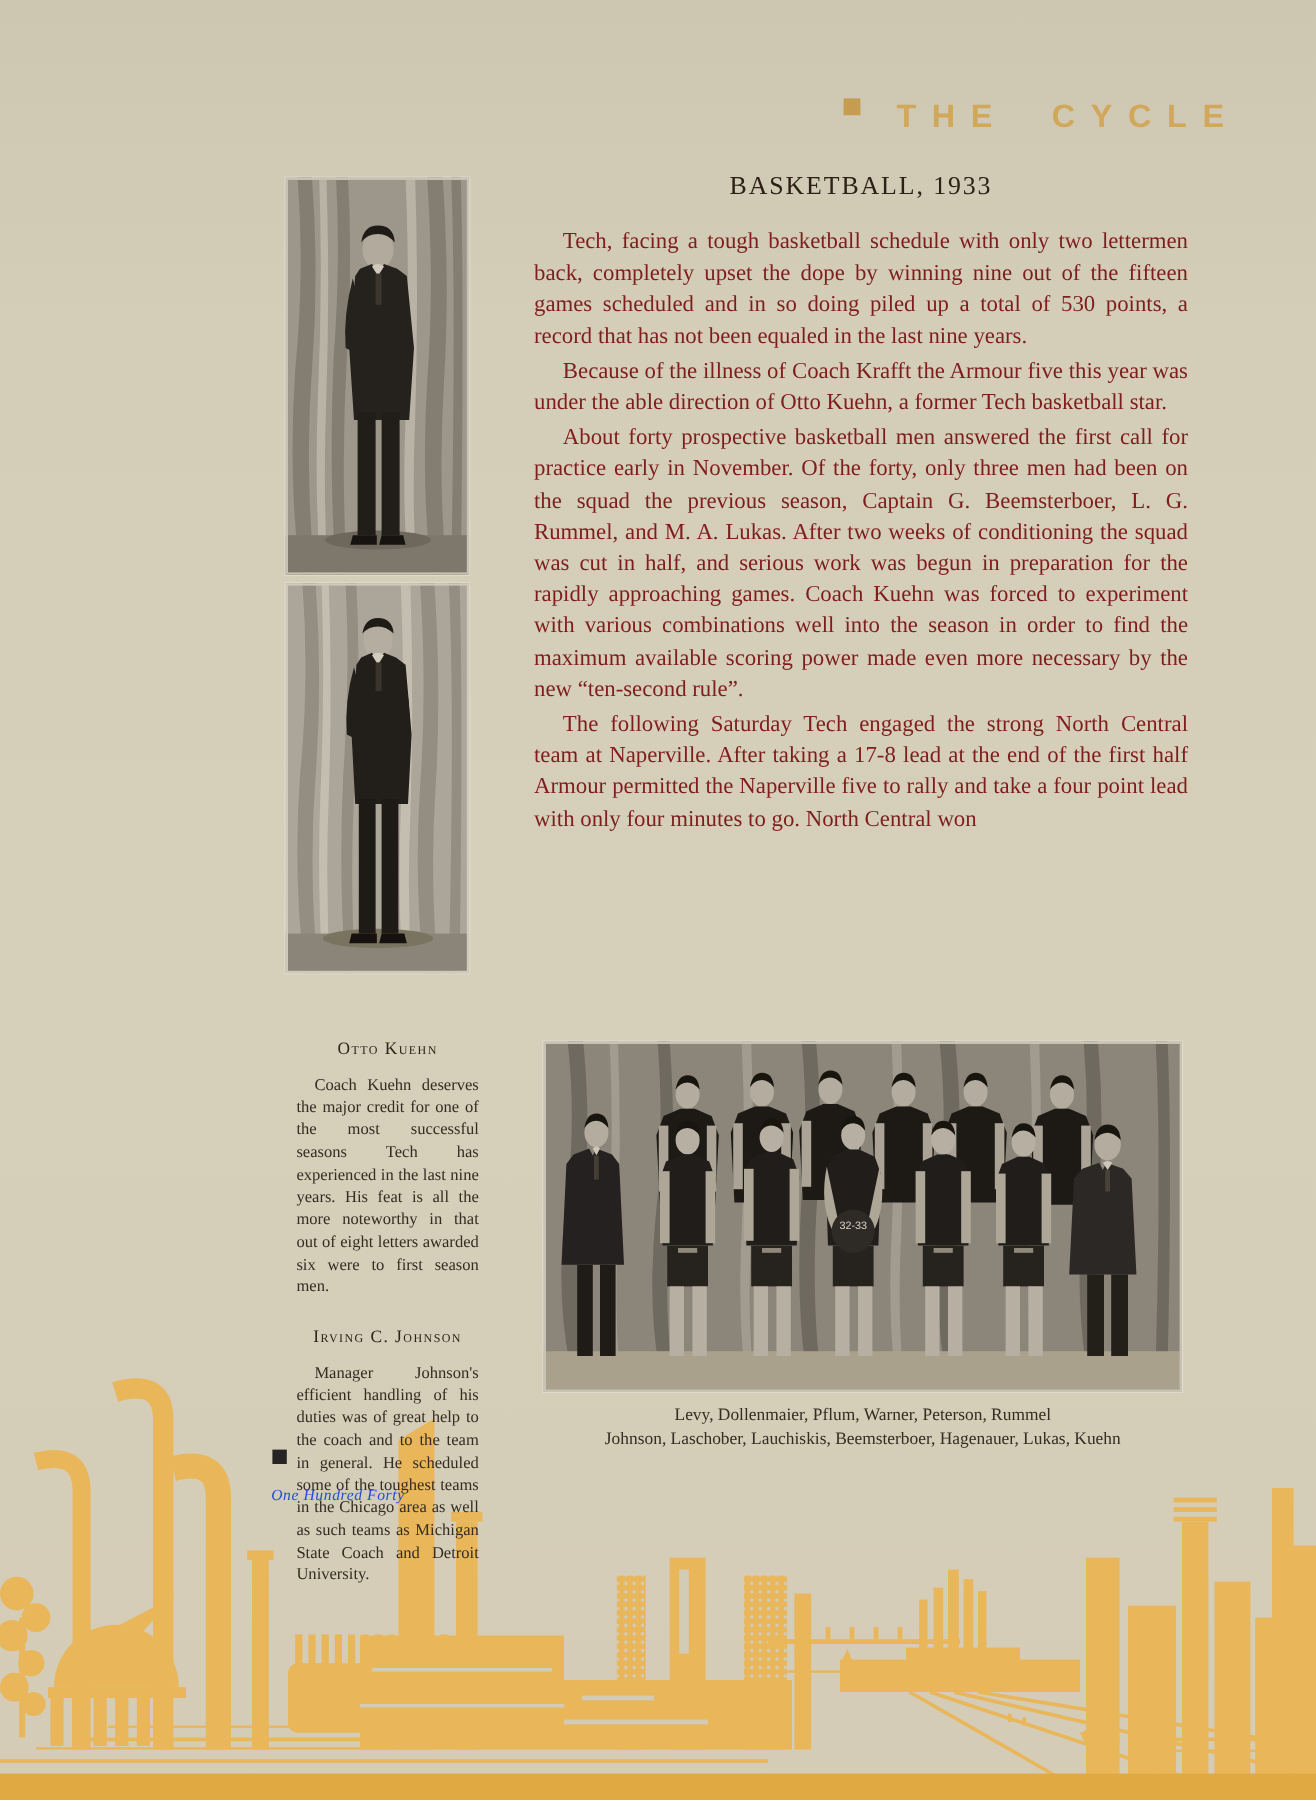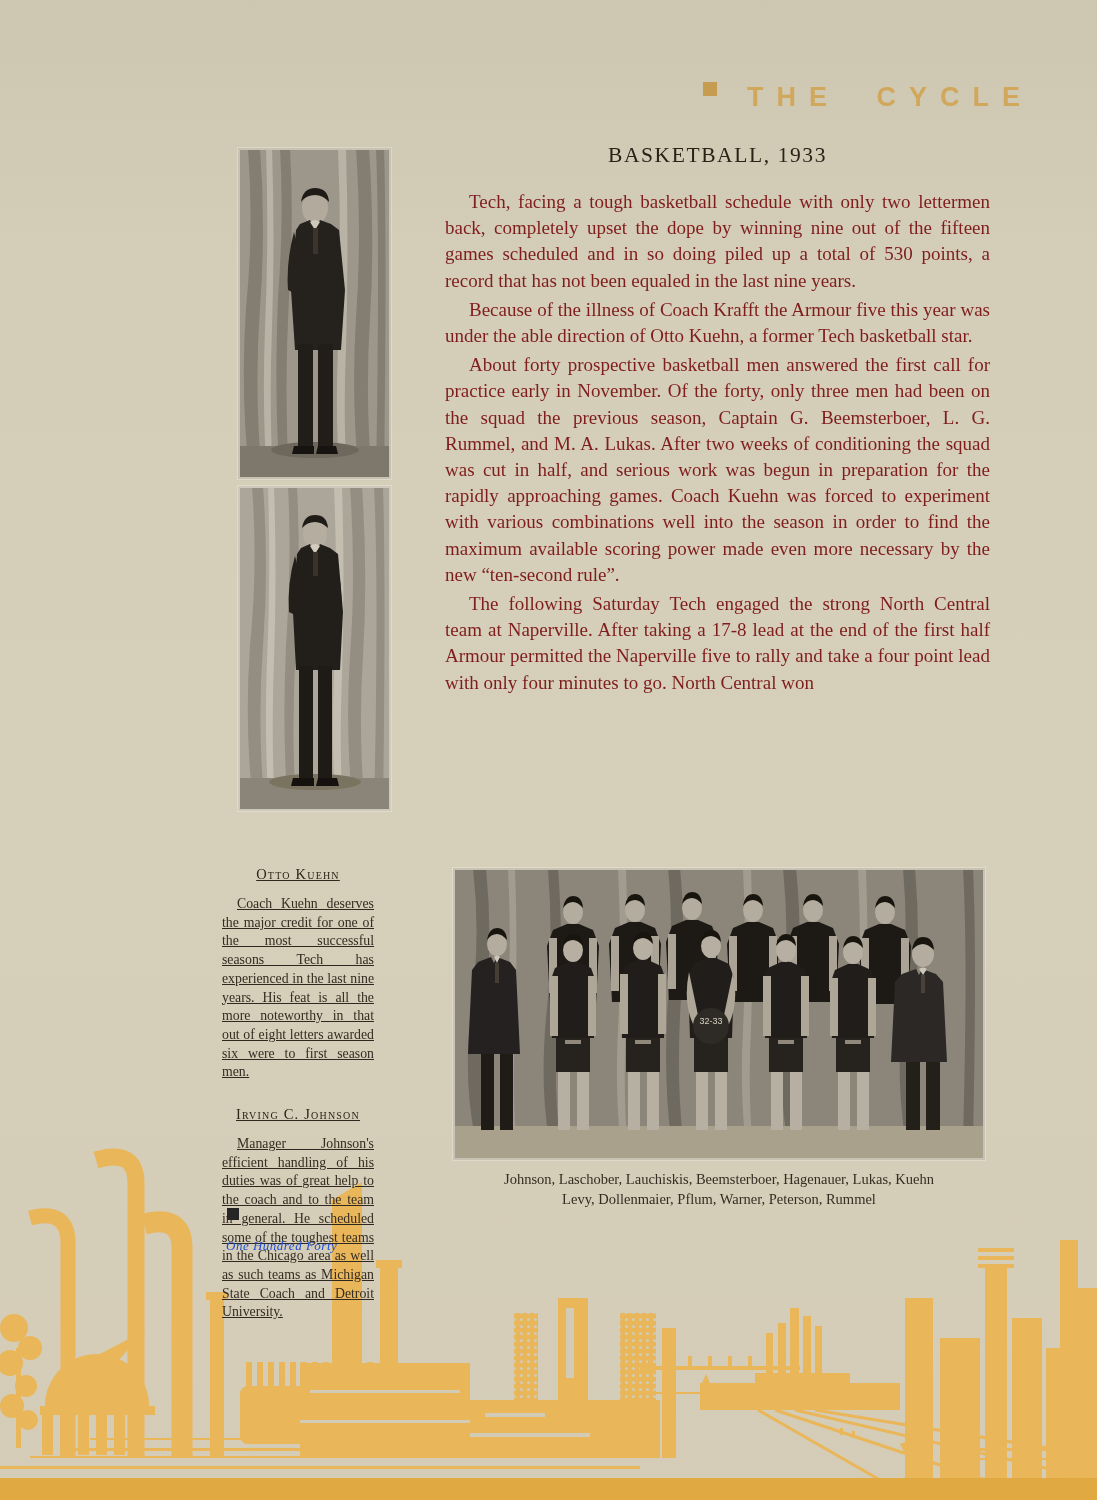--- a/index.html
+++ b/index.html
@@ -40,21 +40,21 @@
     text-align:justify;text-indent:24px;color:#7f1d1d;
   }
 
   
   .photo{box-shadow:0 0 0 1px rgba(255,255,255,.25);}
   .portrait-1{left:238px;top:148px;width:153px;height:331px;}
   .portrait-2{left:238px;top:486px;width:153px;height:325px;}
   .teamphoto{left:453px;top:868px;width:532px;height:292px;}
 
   
-  .sidebar{left:210px;top:866px;width:176px;text-decoration:underline;}
+  .sidebar{left:235px;top:866px;width:176px;}
   .sidebar h2{
     font-size:14.5px;font-weight:normal;font-variant:small-caps;
     letter-spacing:1.2px;text-align:center;margin:0 0 2px 0;color:#2d2418;
   }
   .sidebar h2.second{margin-top:24px;}
   .sidebar p{
     margin:12px;font-size:13.8px;line-height:18.7px;
     text-align:justify;text-indent:15px;color:#352c22;
   }
 
@@ -293,22 +293,22 @@
         <path d="M-4 101 l4 6 4 -6 q-4 -3 -8 0 Z" fill="#cdc7b9"></path>
         <rect x="-2" y="107" width="4" height="18" fill="#4a4238"></rect>
         <rect x="-17" y="194" width="14" height="68" fill="#232019"></rect>
         <rect x="3" y="194" width="14" height="68" fill="#232019"></rect>
       </g>
   </g>
   <rect x="1" y="1" width="530" height="290" fill="none" stroke="#c8c2b4" stroke-width="2"></rect>
 </svg>
 
 <div class="layer caption">
+  <div>Levy, Dollenmaier, Pflum, Warner, Peterson, Rummel</div>
   <div>Johnson, Laschober, Lauchiskis, Beemsterboer, Hagenauer, Lukas, Kuehn</div>
-  <div>Levy, Dollenmaier, Pflum, Warner, Peterson, Rummel</div>
 </div>
 
 <div class="layer footer-square"></div>
 <div class="layer folio">One Hundred Forty</div>
 
 <svg class="layer skyline" viewBox="0 0 1097 352" xmlns="http://www.w3.org/2000/svg">
   <defs>
     <pattern id="dotTex" width="7" height="7" patternUnits="userSpaceOnUse">
       <rect width="7" height="7" fill="#e9b65a"></rect>
       <circle cx="3.5" cy="3.5" r="1.5" fill="#d2cbb6"></circle>

